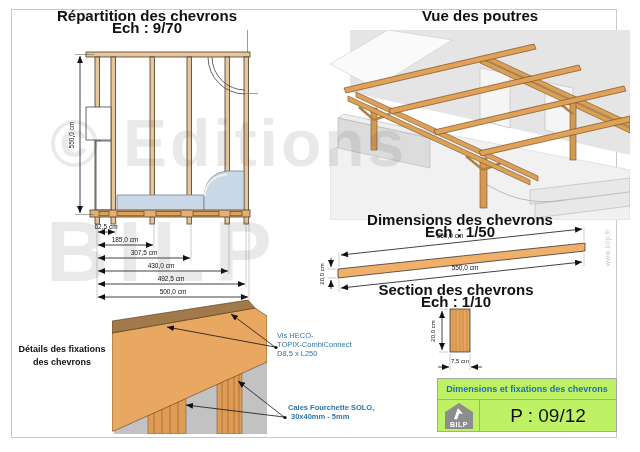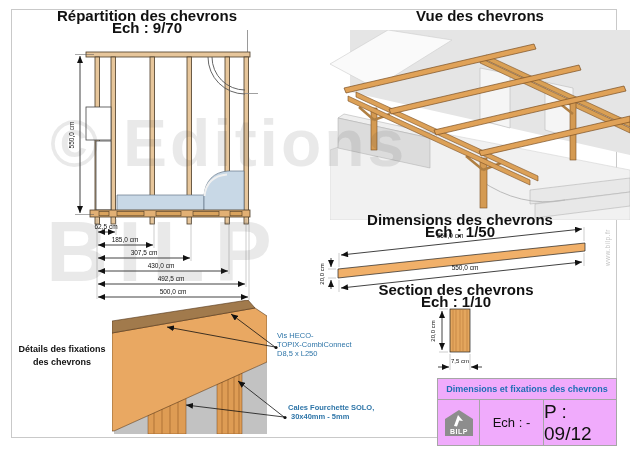--- a/index.html
+++ b/index.html
@@ -13,42 +13,42 @@
   .details-title{position:absolute;z-index:3;text-align:center;font-weight:bold;
        font-size:9px;line-height:12.8px;color:#111;}
   .co{position:absolute;z-index:3;color:#2E75A8;font-size:7.5px;line-height:8.8px;}
   .co .l2{padding-left:3px;}
   .wm{position:absolute;z-index:6;font-weight:bold;color:rgba(70,70,70,0.12);
        pointer-events:none;white-space:nowrap;line-height:1;}
   .wm1{left:50px;top:110px;font-size:66px;letter-spacing:3px;}
   .wm2{left:46px;top:208px;font-size:86px;letter-spacing:10px;}
   .site{position:absolute;z-index:3;left:604px;top:266px;transform:rotate(-90deg);
        transform-origin:0 0;font-size:6.5px;color:#c6c6c6;letter-spacing:0.5px;}
-  .titleblock{position:absolute;z-index:4;left:437px;top:378px;width:180px;height:68px;
-       border:1px solid #a6a6a6;background:#f0abfc;display:flex;flex-direction:column;box-sizing:border-box;}
+  .titleblock{position:absolute;z-index:4;left:437px;top:378px;width:180px;height:54px;
+       border:1px solid #a6a6a6;background:#bef264;display:flex;flex-direction:column;box-sizing:border-box;}
   .tb-header{height:20px;border-bottom:1px solid #a6a6a6;display:flex;align-items:center;
        justify-content:center;font-size:9px;font-weight:bold;color:#1F6EB5;}
   .tb-row{flex:1;display:flex;}
   .tb-cell{display:flex;align-items:center;justify-content:center;box-sizing:border-box;}
   .tb-logo{width:42px;border-right:1px solid #a6a6a6;}
   .tb-ech{width:64px;border-right:1px solid #a6a6a6;font-size:13px;}
   .tb-page{flex:1;font-size:19px;}
   text{font-family:"Liberation Sans",sans-serif;}
 </style>
 </head>
 <body>
 
 <div class="page-border"></div>
 
 <div class="title" style="left:47px;top:10px;width:200px;">
   <div>Répartition des chevrons</div>
   <div>Ech : 9/70</div>
 </div>
 <div class="title" style="left:380px;top:10px;width:200px;">
-  <div>Vue des chevrons</div>
+  <div>Vue des poutres</div>
 </div>
 <div class="title" style="left:360px;top:214px;width:200px;">
   <div>Dimensions des chevrons</div>
   <div>Ech : 1/50</div>
 </div>
 <div class="title" style="left:356px;top:284px;width:200px;">
   <div>Section des chevrons</div>
   <div>Ech : 1/10</div>
 </div>
 <div class="details-title" style="left:10px;top:343px;width:104px;">
@@ -269,20 +269,19 @@
 <div class="titleblock">
   <div class="tb-header">Dimensions et fixations des chevrons</div>
   <div class="tb-row">
     <div class="tb-cell tb-logo">
       <svg width="30" height="28" viewBox="0 0 30 28">
         <path d="M15,1 L29,10 L29,27 L1,27 L1,10 Z" fill="#8D8D8D"></path>
         <polygon points="10,17 14,6 19,12 15.2,11.6 13,17.5" fill="#ffffff"></polygon>
         <text x="15" y="24.5" font-size="7" font-weight="bold" text-anchor="middle" fill="#ffffff" letter-spacing="0.5">BILP</text>
       </svg>
     </div>
-    <div class="tb-cell tb-ech">Ech : -</div>
     <div class="tb-cell tb-page">P : 09/12</div>
   </div>
 </div>
 
 <div class="wm wm1">© Editions</div>
 <div class="wm wm2">BILP</div>
 <div class="site">www.bilp.fr</div>
 
 </body></html>

